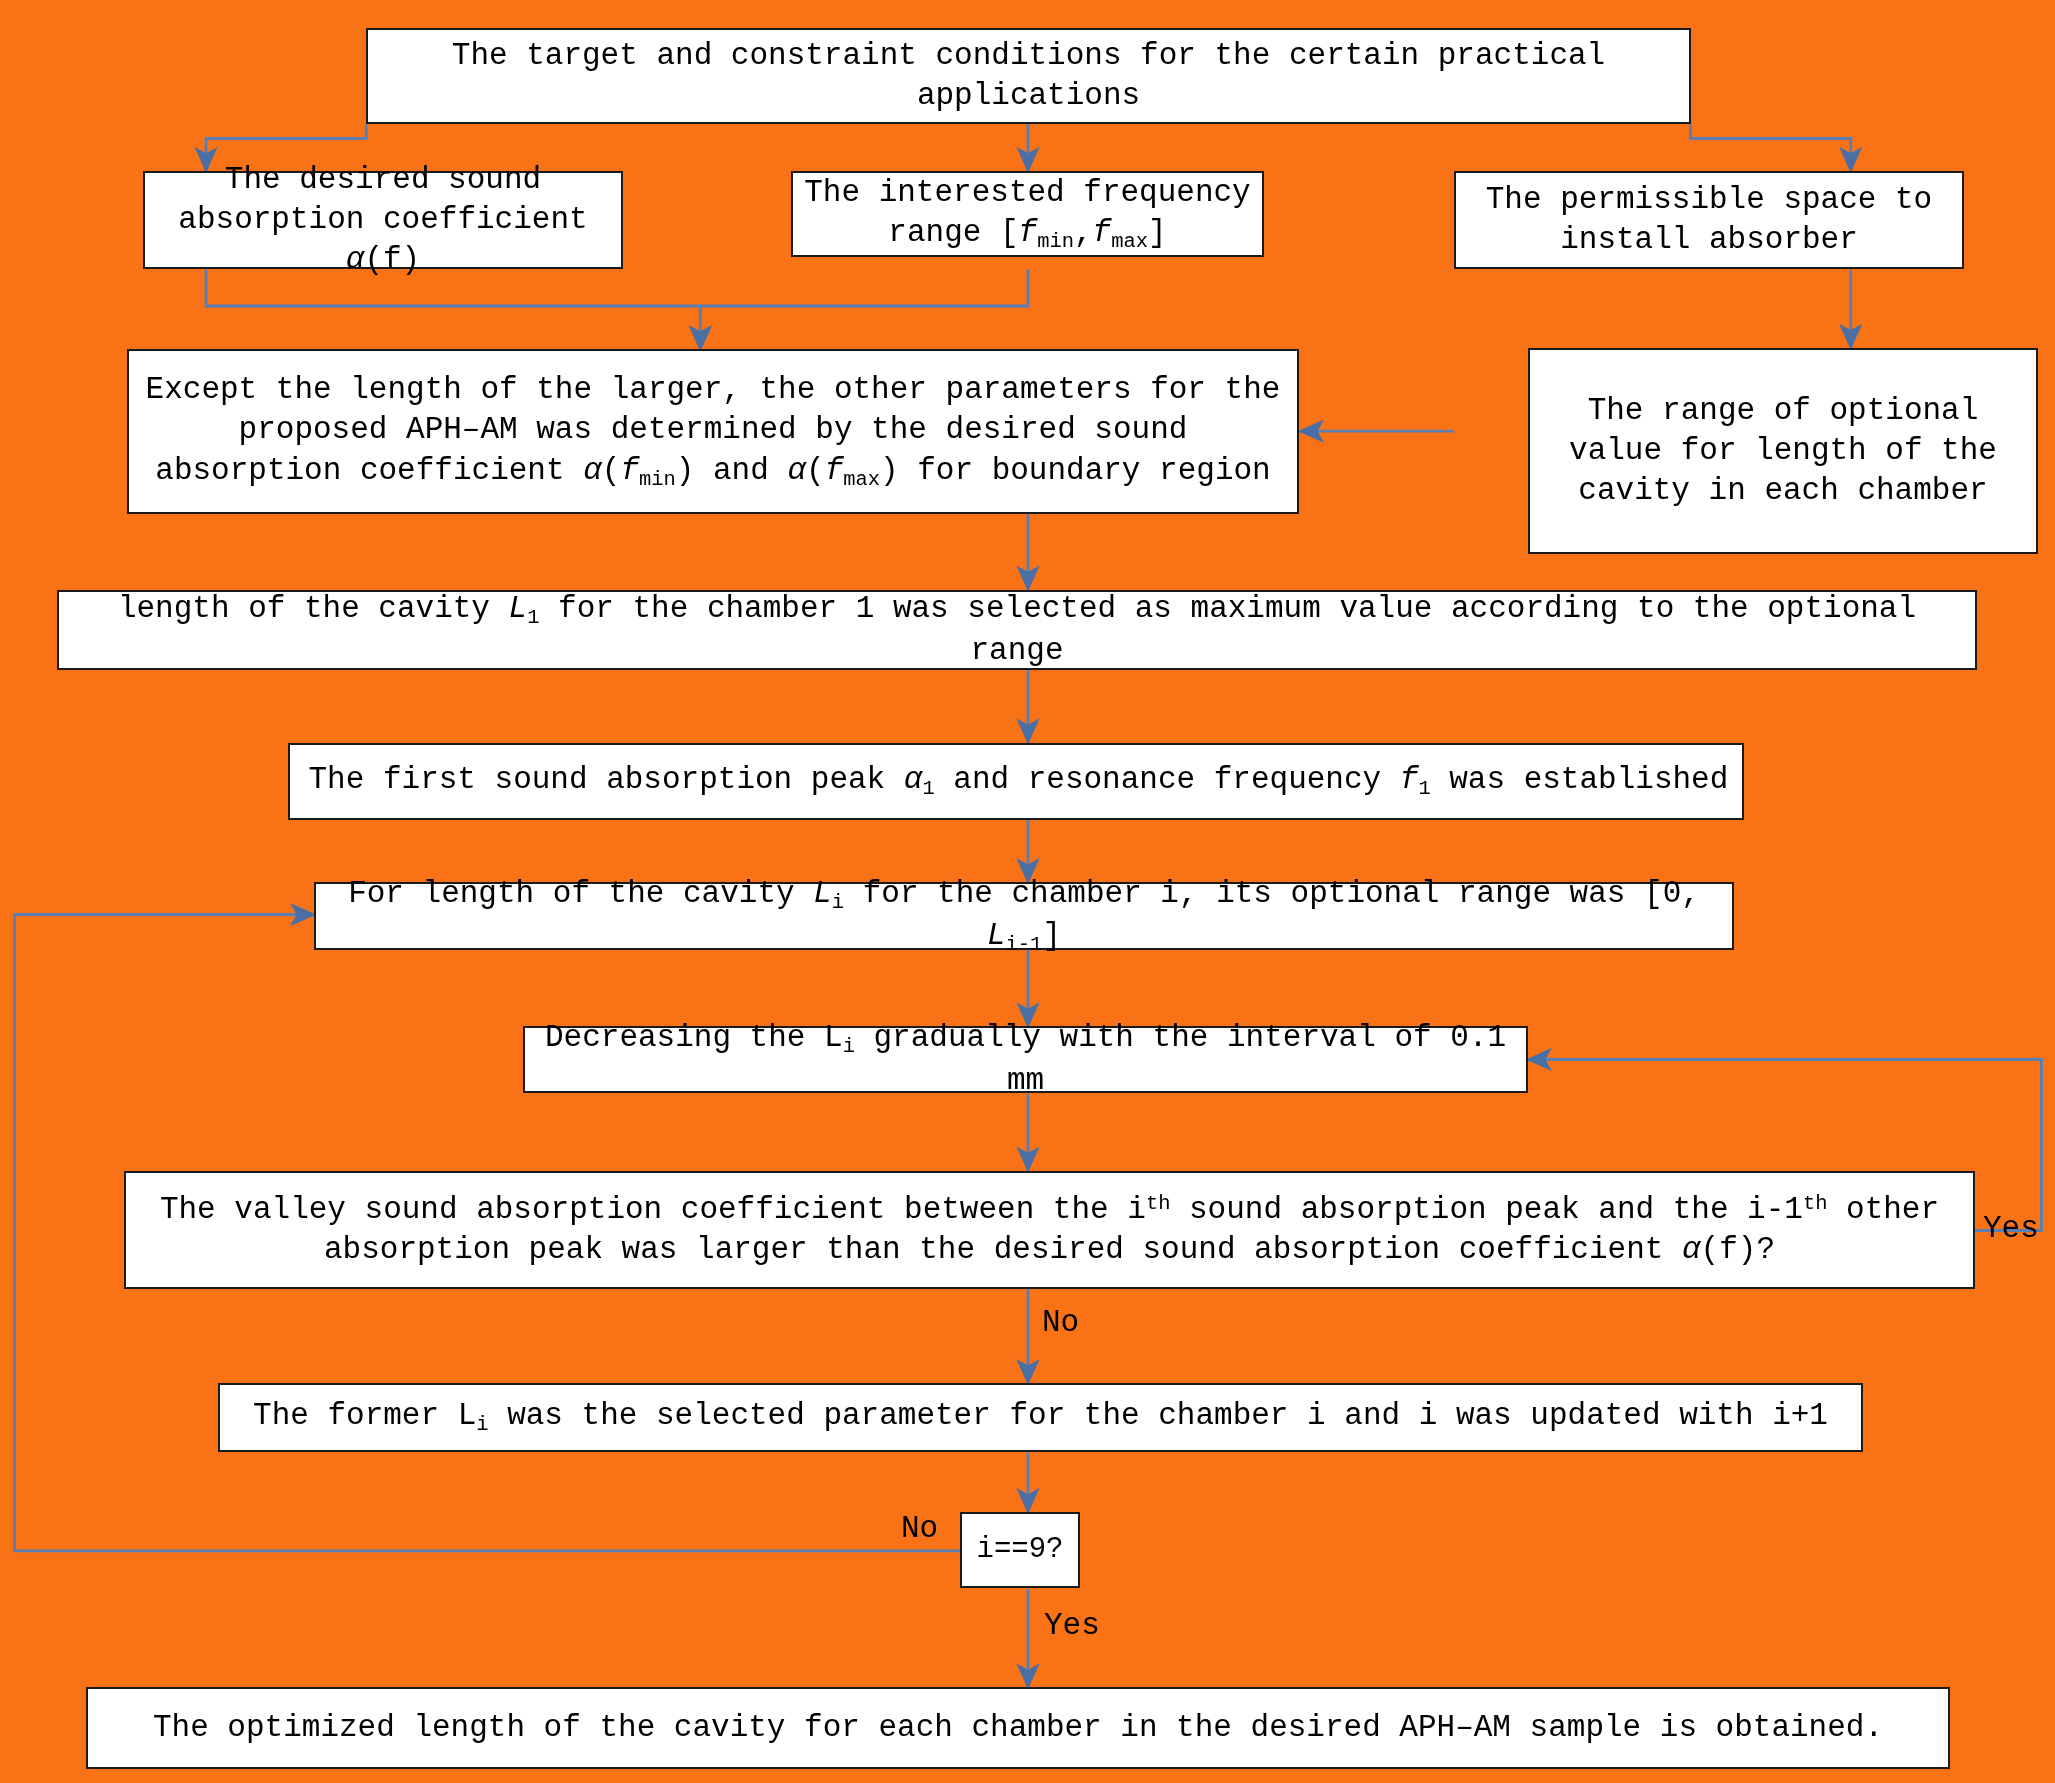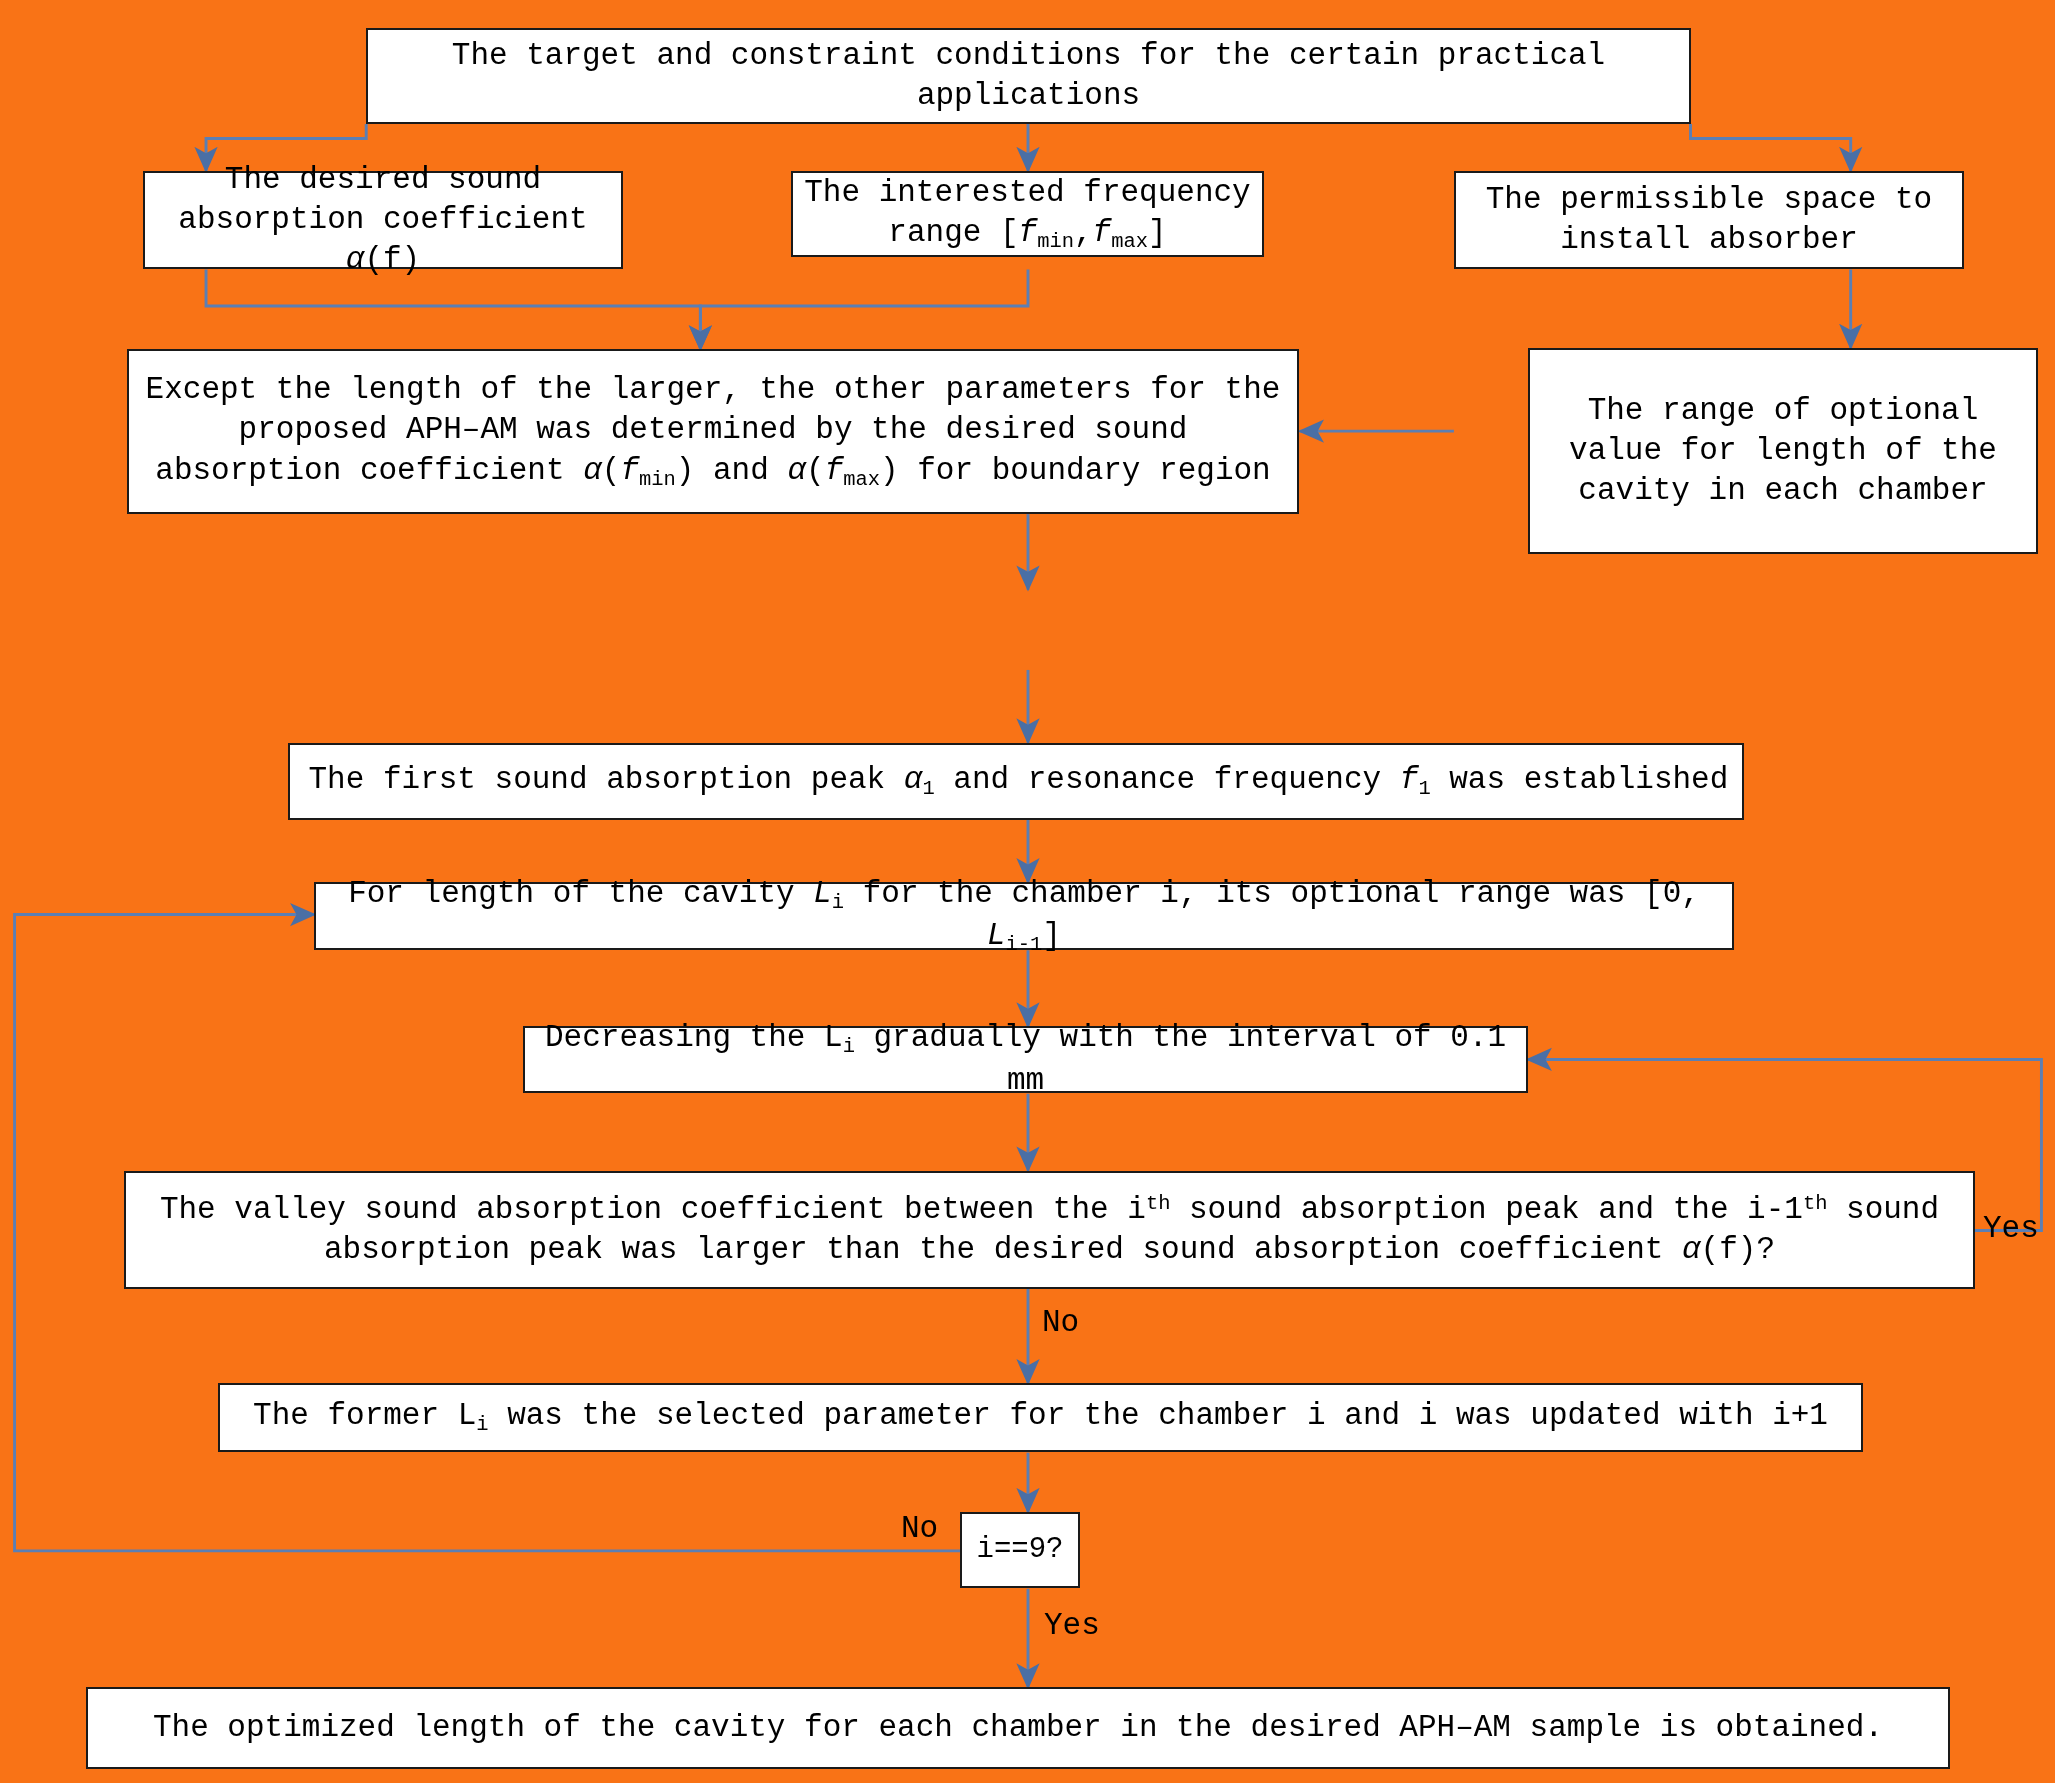--- a/index.html
+++ b/index.html
@@ -119,20 +119,25 @@
   </div>
 
   <div class="node" style="left:1528px;top:348px;width:510px;height:206px;">
     <div class="inner">
       <span>The range of optional</span><br>
       <span>value for length of the</span><br>
       <span>cavity in each chamber</span>
     </div>
   </div>
 
+  <div class="node" style="left:57px;top:590px;width:1920px;height:80px;">
+    <div class="inner">
+      <span>length of the cavity </span><i class="it">L</i><sub>1</sub><span> for the chamber 1 was selected as maximum value according to the optional range</span>
+    </div>
+  </div>
 
   <div class="node" style="left:288px;top:743px;width:1456px;height:77px;padding-left:15px;">
     <div class="inner">
       <span>The first sound absorption peak </span><i class="it">α</i><sub>1</sub><span> and resonance frequency </span><i class="it">f</i><sub>1</sub><span> was established</span>
     </div>
   </div>
 
   <div class="node" style="left:314px;top:882px;width:1420px;height:68px;">
     <div class="inner">
       <span>For length of the cavity </span><i class="it">L</i><sub>i</sub><span> for the chamber i, its optional range was [0, </span><i class="it">L</i><sub>i-1</sub><span>]</span>
@@ -140,21 +145,21 @@
   </div>
 
   <div class="node" style="left:523px;top:1026px;width:1005px;height:67px;">
     <div class="inner">
       <span>Decreasing the L</span><sub>i</sub><span> gradually with the interval of 0.1 mm</span>
     </div>
   </div>
 
   <div class="node" style="left:124px;top:1171px;width:1851px;height:118px;">
     <div class="inner">
-      <span>The valley sound absorption coefficient between the i</span><sup>th</sup><span> sound absorption peak and the i-1</span><sup>th</sup><span> sound</span><br>
+      <span>The valley sound absorption coefficient between the i</span><sup>th</sup><span> sound absorption peak and the i-1</span><sup>th</sup><span> other</span><br>
       <span>absorption peak was larger than the desired sound absorption coefficient </span><i class="it">α</i><span>(f)?</span>
     </div>
   </div>
 
   <div class="lbl" style="left:1983px;top:1213px;">Yes</div>
   <div class="lbl" style="left:1042px;top:1307px;">No</div>
 
   <div class="node" style="left:218px;top:1383px;width:1645px;height:69px;">
     <div class="inner">
       <span>The former L</span><sub>i</sub><span> was the selected parameter for the chamber i and i was updated with i+1</span>

